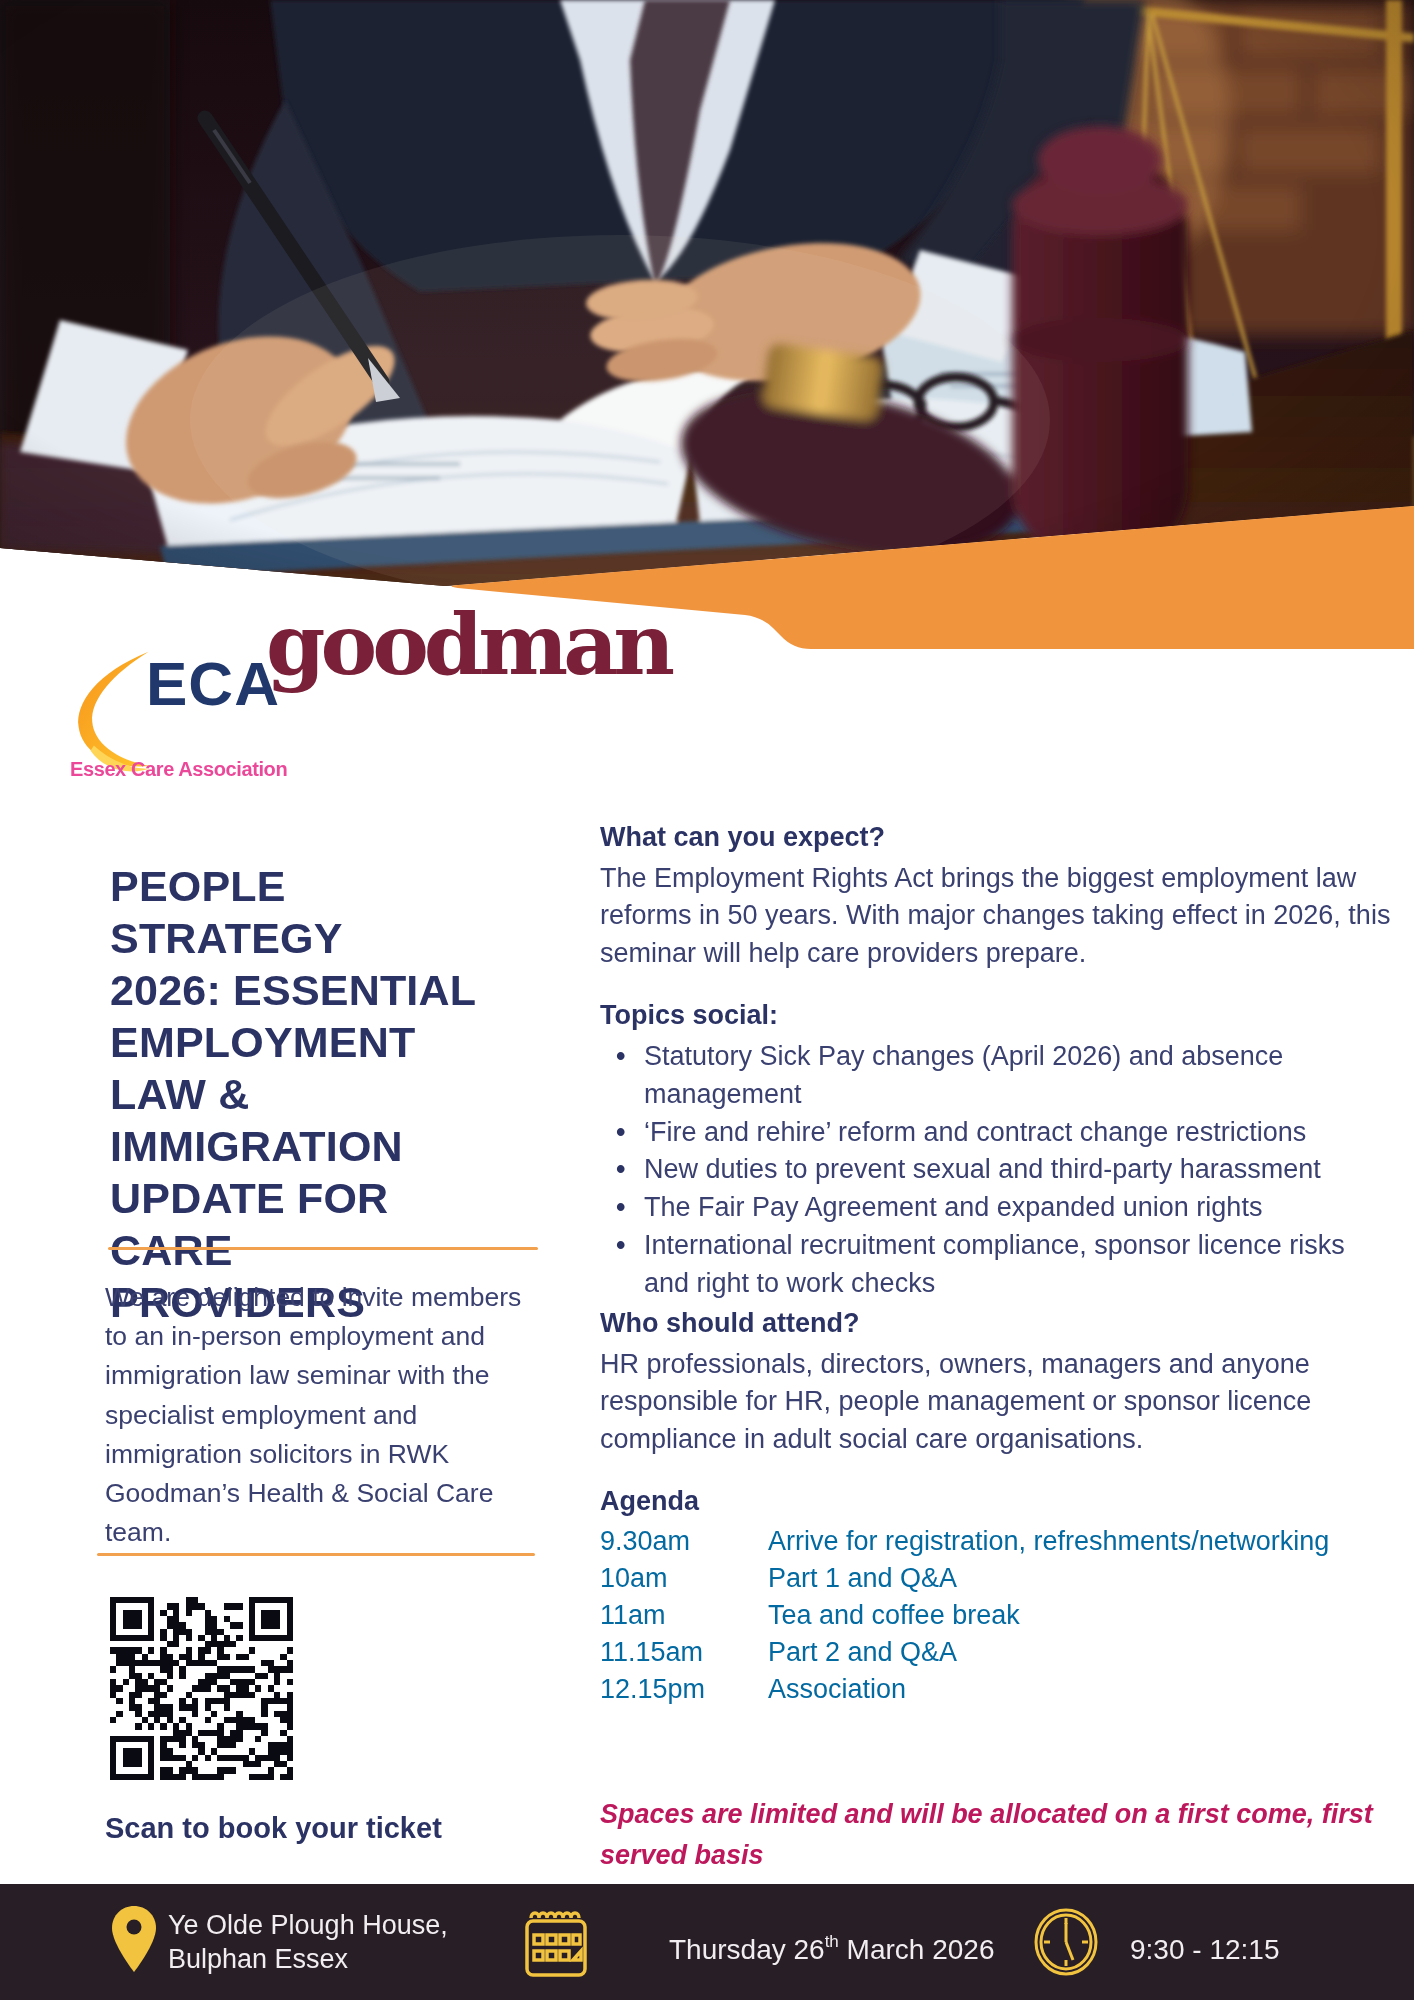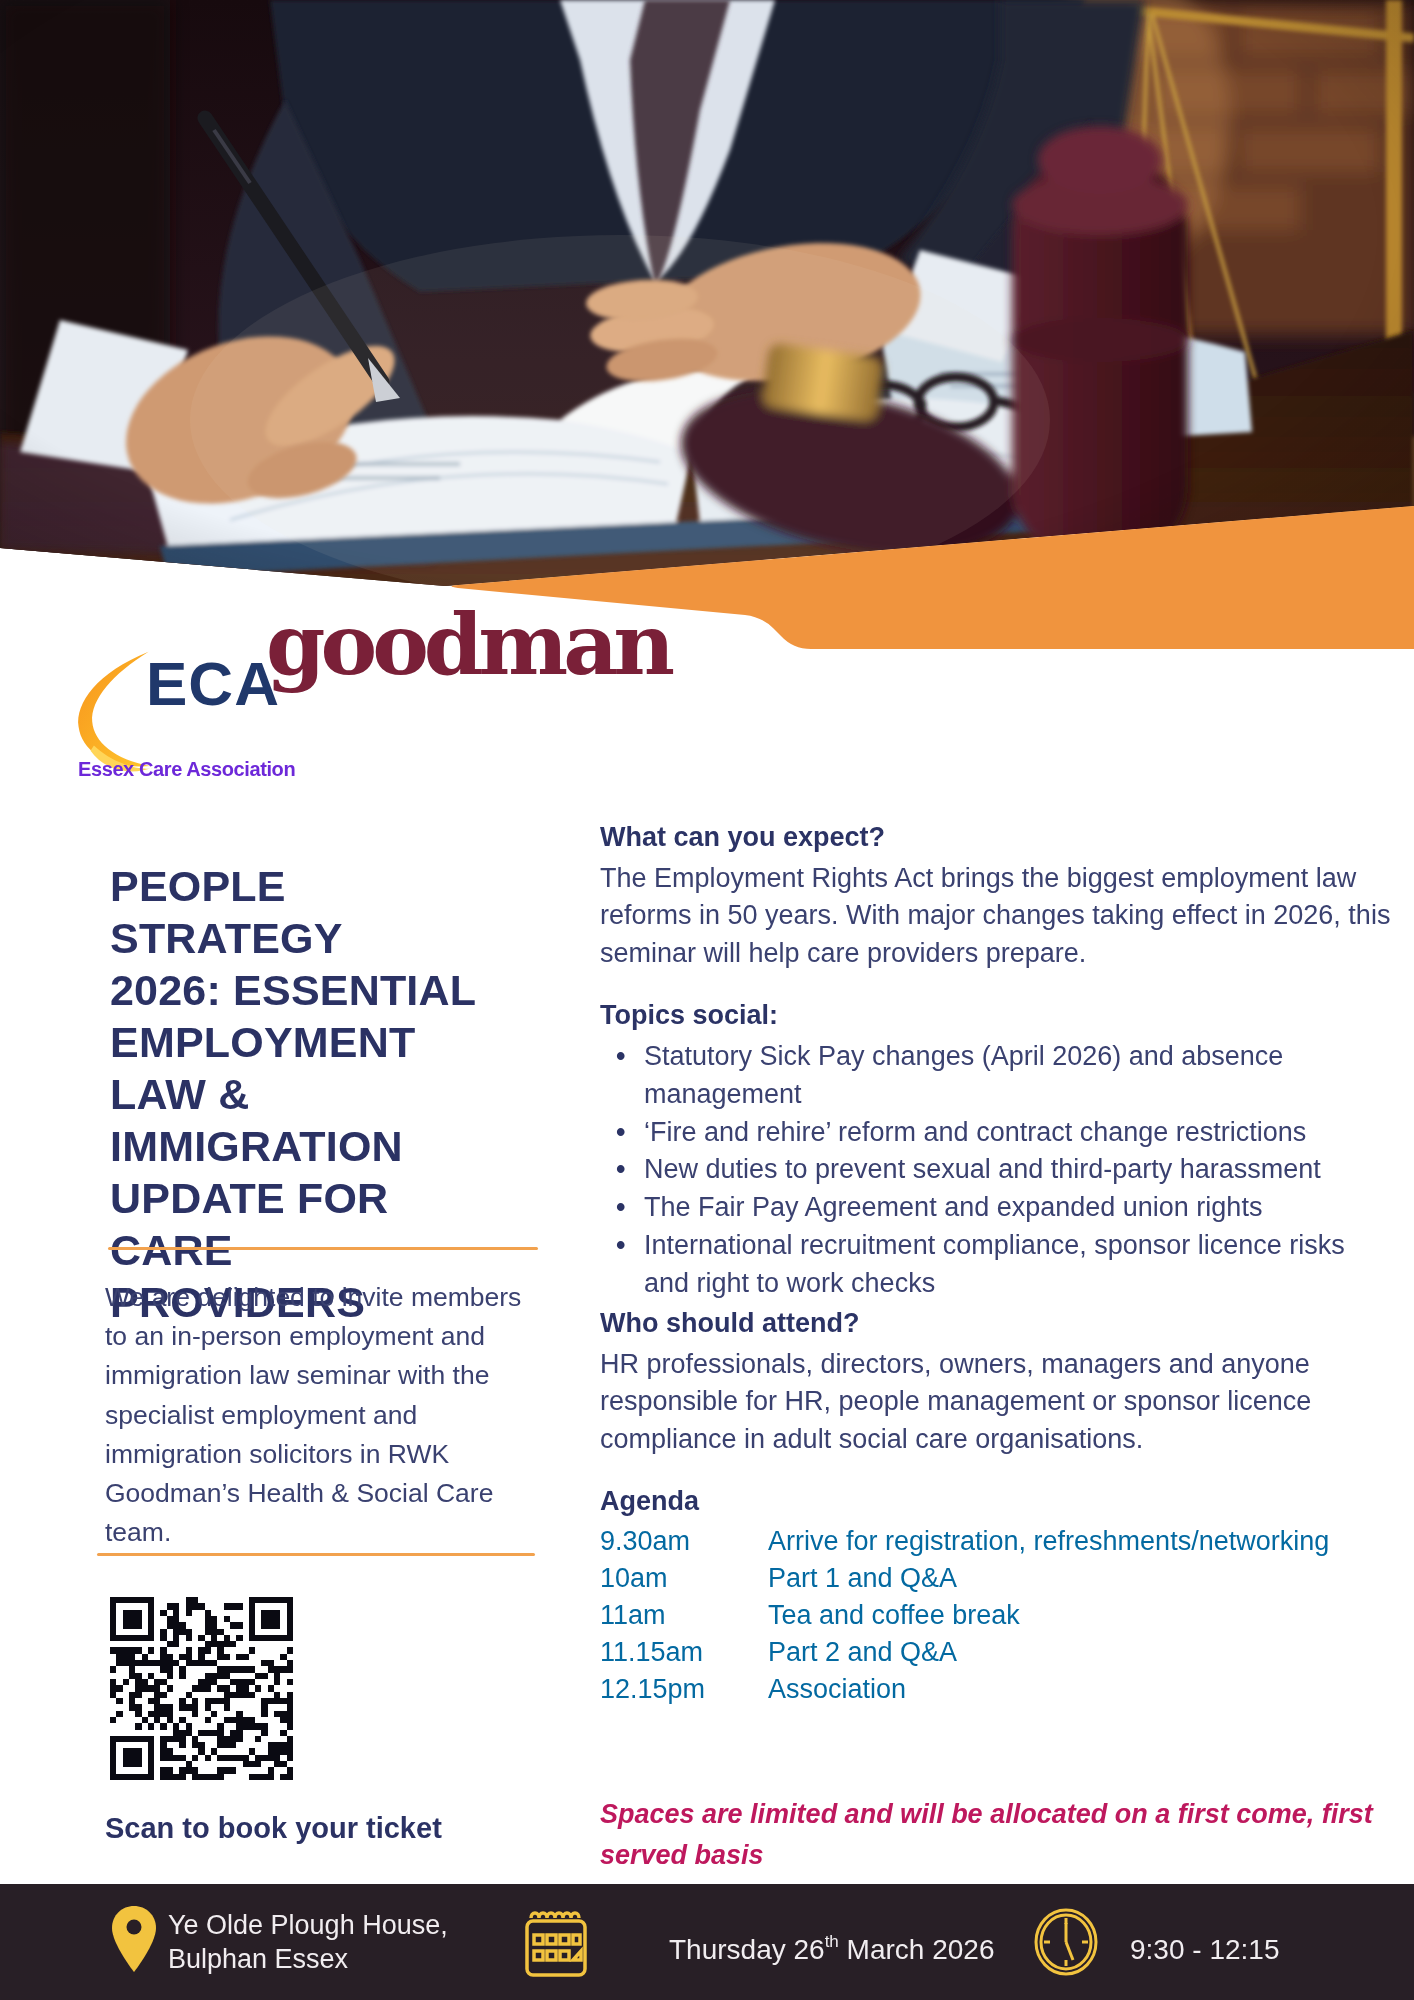--- a/index.html
+++ b/index.html
@@ -13,21 +13,21 @@
     position:absolute;left:0;top:0;width:1414px;height:660px;
     clip-path:polygon(0 0,1414px 0,1414px 506px,445px 586px,0 548px);
   }
   .hero svg{display:block;width:100%;height:100%;}
   
   .ribbon{position:absolute;left:0;top:0;width:1414px;height:700px;pointer-events:none;}
   
   .eca-logo{position:absolute;left:68px;top:646px;width:260px;height:150px;}
   .eca-crescent{position:absolute;left:0;top:4px;width:86px;height:128px;}
   .eca-acronym{position:absolute;left:78px;top:2px;font-size:62px;font-weight:800;letter-spacing:1px;color:#20386B;}
-  .eca-tagline{position:absolute;left:10px;top:112px;font-size:20px;font-weight:700;letter-spacing:-0.4px;color:#6d28d9;white-space:nowrap;}
+  .eca-tagline{position:absolute;left:2px;top:112px;font-size:20px;font-weight:700;letter-spacing:-0.4px;color:#ec4899;white-space:nowrap;}
   .rwk-logo{position:absolute;left:266px;top:618px;width:320px;color:#7A2038;font-family:"DejaVu Serif", serif;font-weight:700;line-height:0.76;}
   .rwk-l1{font-size:99px;letter-spacing:-7px;margin-left:10px;}
   .rwk-l2{font-size:85px;letter-spacing:-5px;margin-top:-6px;}
   
   .title{
     position:absolute;left:110px;top:860px;width:410px;
     font-size:43px;line-height:1.21;font-weight:800;letter-spacing:0.2px;
     color:#2B3264;white-space:pre-line;
   }
   .divider{position:absolute;height:3px;background:#F2A24E;border-radius:2px;}

